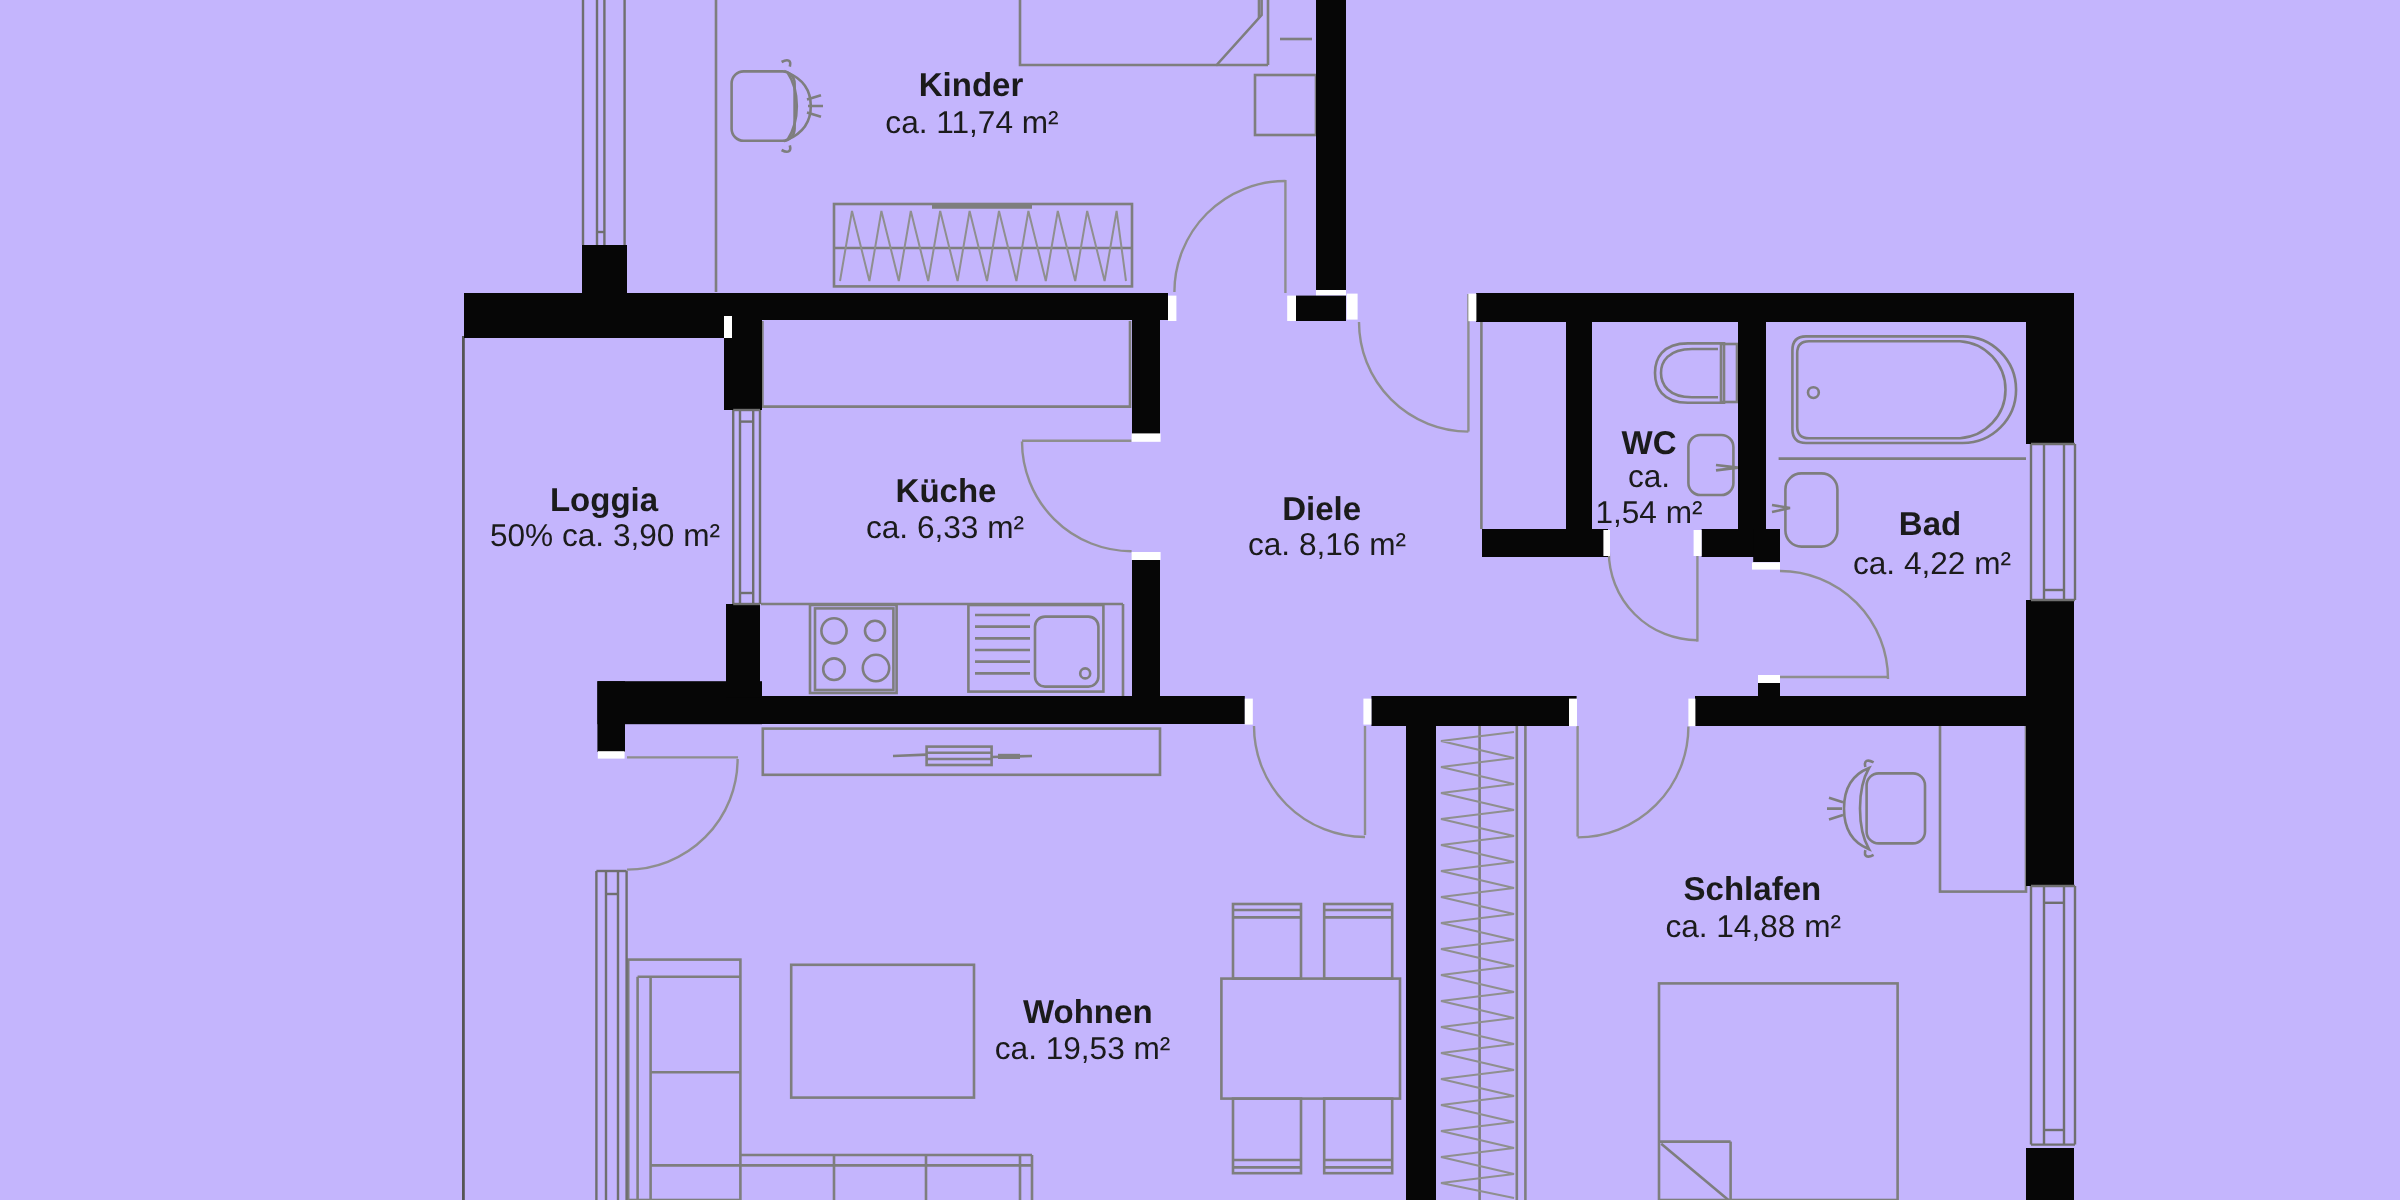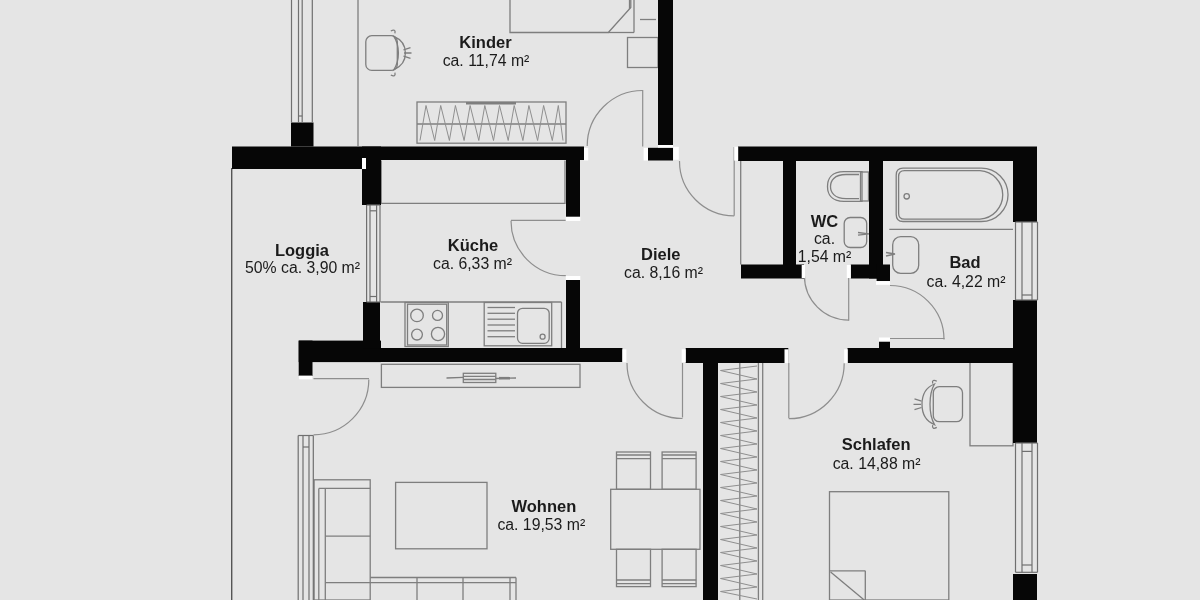--- a/index.html
+++ b/index.html
@@ -1,16 +1,16 @@
 <!DOCTYPE html>
 <html><head>
 <meta charset="utf-8">
 <style>
 html,body{margin:0;padding:0;background:#fff;}
-#plan{position:relative;width:1200px;height:600px;background:#e5e5e5;overflow:hidden;}
+#plan{position:relative;width:1200px;height:600px;background:#c4b5fd;overflow:hidden;}
 svg{position:absolute;left:0;top:0;}
 text{font-family:"Liberation Sans",sans-serif;fill:#1b1b1b;}
 .rn{font-weight:bold;font-size:16.5px;}
 .ar{font-size:15.8px;}
 </style>
 </head>
 <body>
 <div id="plan">
 <svg width="1200" height="600" viewBox="0 0 1200 600">
 

